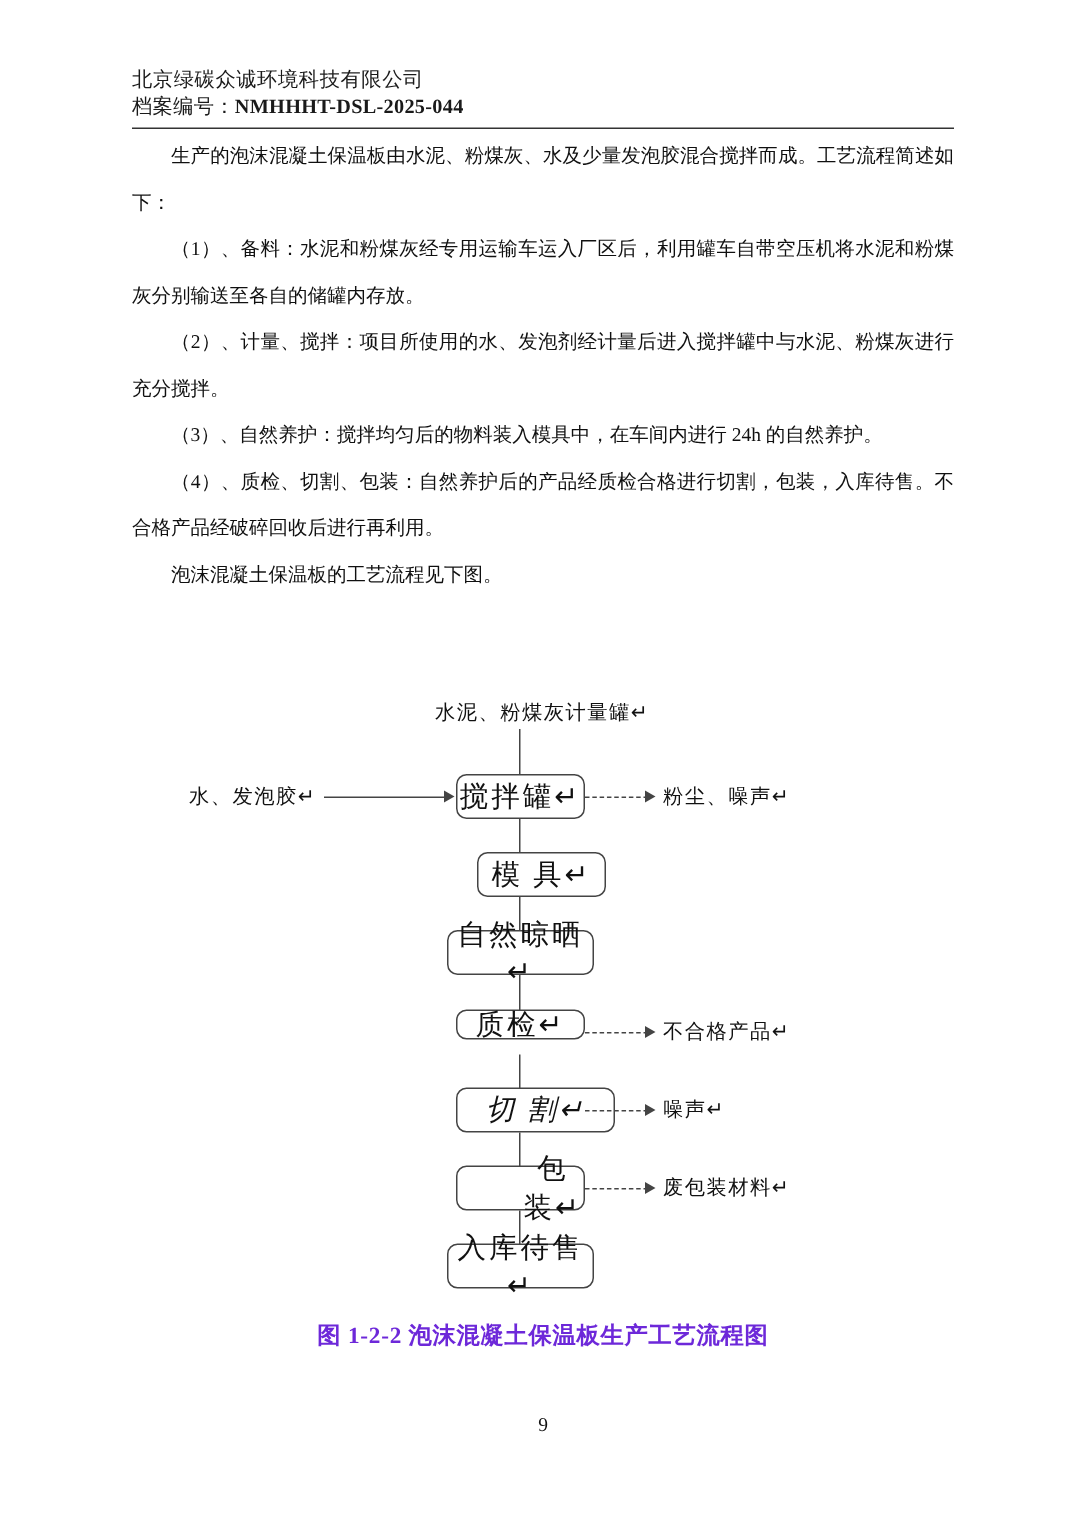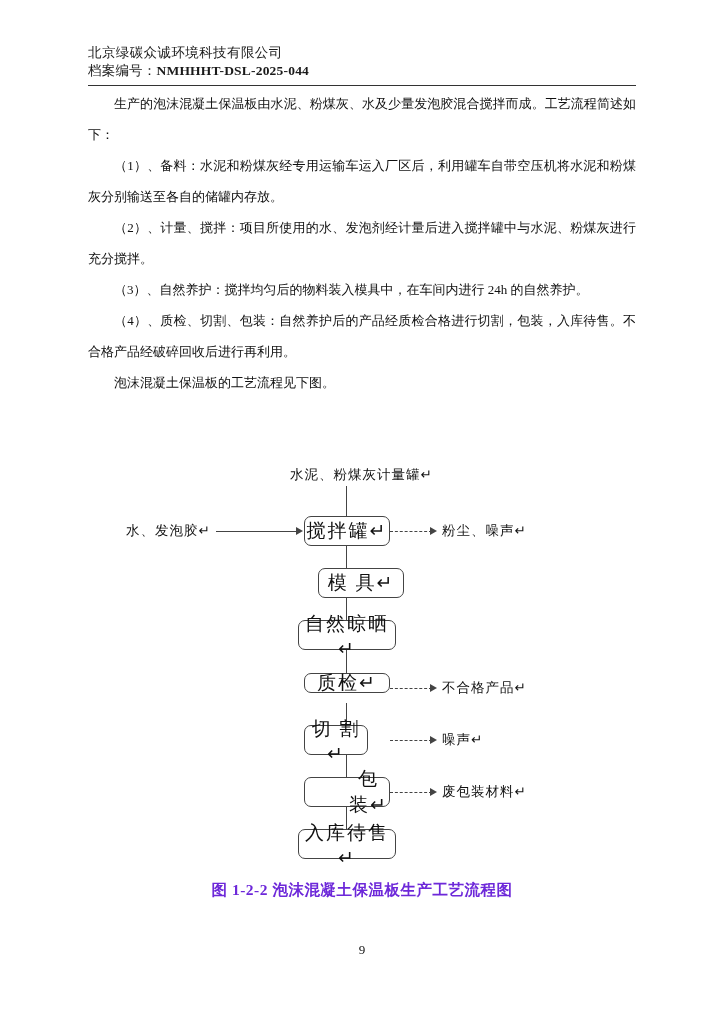--- a/index.html
+++ b/index.html
@@ -190,21 +190,21 @@
     <div class="arrow-down" style="top:210px; left:254px;"></div>
 
     <div class="node" style="top:207px; left:216px; width:86px; height:20px;">质检↵</div>
     <div class="hdash" style="top:222px; left:302px; width:42px;"></div>
     <div class="arrow-right" style="top:218px; left:342px;"></div>
     <div class="plain" style="top:213px; left:354px;">不合格产品↵</div>
 
     <div class="vline" style="top:237px; left:258px; height:26px;"></div>
     <div class="arrow-down" style="top:261px; left:254px;"></div>
 
-    <div class="node" style="top:259px; left:216px; width:64px; height:30px;">切 割↵</div>
+    <div class="node" style="top:259px; left:216px; width:106px; height:30px;font-style:italic;">切 割↵</div>
     <div class="hdash" style="top:274px; left:302px; width:42px;"></div>
     <div class="arrow-right" style="top:270px; left:342px;"></div>
     <div class="plain" style="top:265px; left:354px;">噪声↵</div>
 
     <div class="vline" style="top:289px; left:258px; height:26px;"></div>
     <div class="arrow-down" style="top:313px; left:254px;"></div>
 
     <div class="node" style="top:311px; left:216px; width:86px; height:30px;padding-left:43px;">包 装↵</div>
     <div class="hdash" style="top:326px; left:302px; width:42px;"></div>
     <div class="arrow-right" style="top:322px; left:342px;"></div>

